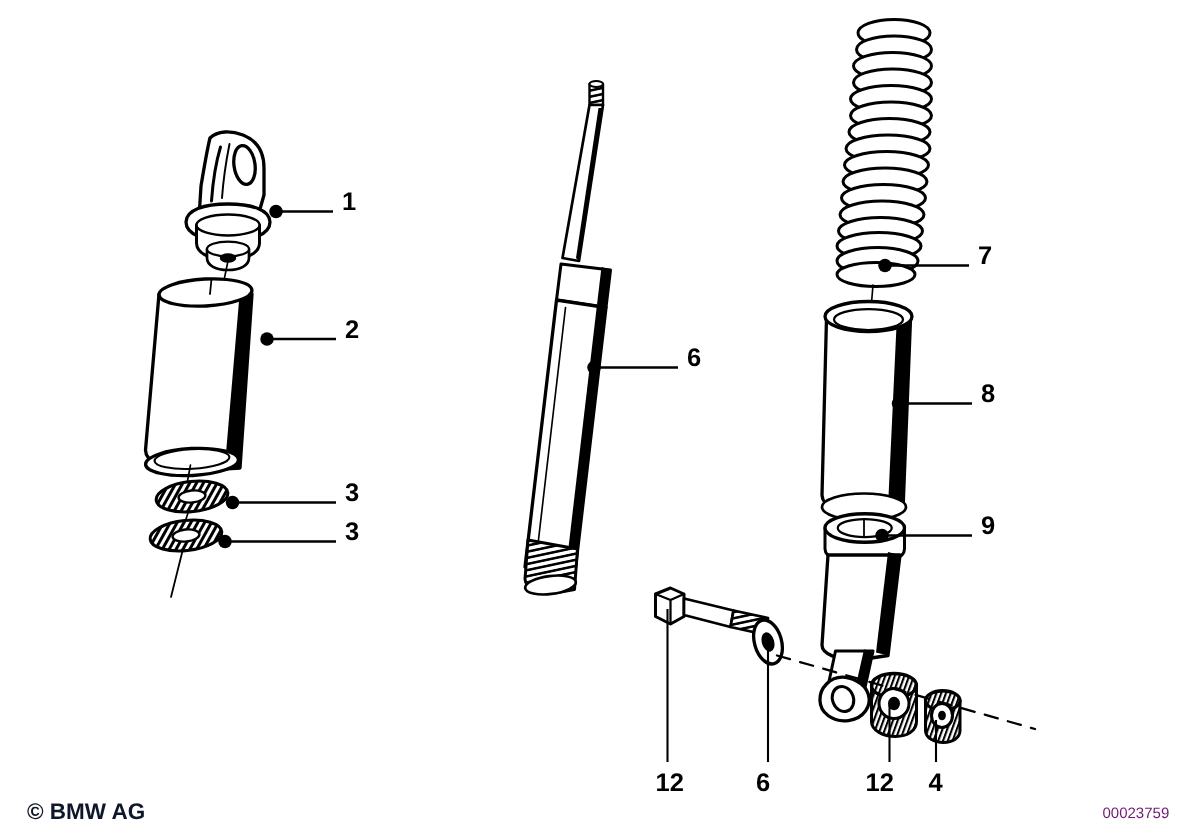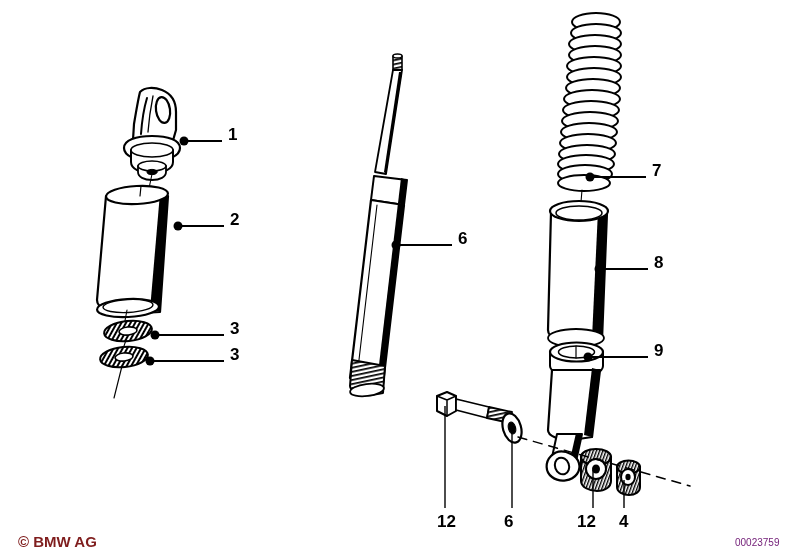--- a/index.html
+++ b/index.html
@@ -34,21 +34,21 @@
     white-space: nowrap;
   }
   #copyright {
     position: absolute;
     left: 18px;
     top: 533px;
     font-family: "Liberation Sans", sans-serif;
     font-weight: bold;
     font-size: 15px;
     letter-spacing: 0px;
-    color: #7f1d1d;
+    color: #0f172a;
     white-space: nowrap;
   }
   #part-number {
     position: absolute;
     left: 735px;
     top: 537px;
     font-family: "Liberation Sans", sans-serif;
     font-size: 10px;
     color: #701a75;
     white-space: nowrap;

